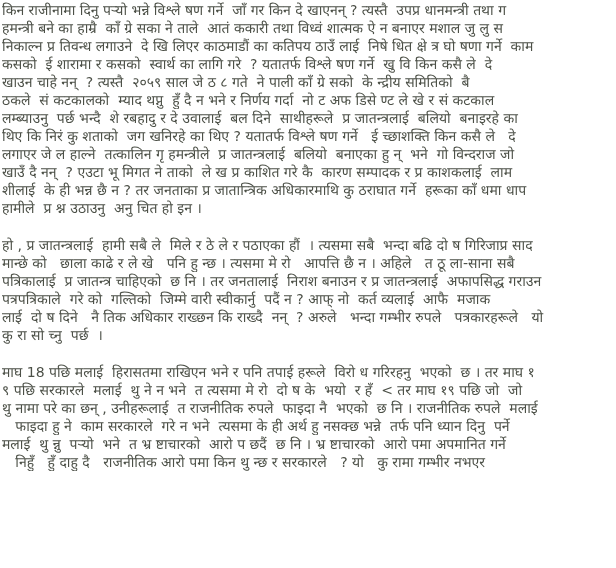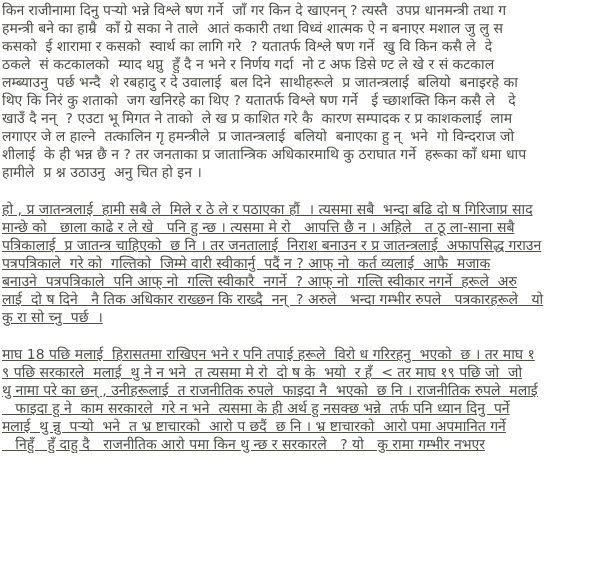--- a/index.html
+++ b/index.html
@@ -19,52 +19,52 @@
     color: #4c5047;
     padding: 1px 12px 0 2px;
     box-sizing: border-box;
     width: 616px;
   }
   .para {
     margin: 0;
   }
   .para + .para {
     margin-top: 19px;
-    text-decoration: underline;
   }
   .line {
     height: 18px;
     white-space: pre;
     overflow: hidden;
   }
 </style>
 </head>
 <body>
 
 <div class="doc">
 
   <div class="para">
     <div class="line">किन राजीनामा दिनु पऱ्यो भन्ने विश्ले षण गर्ने  जाँ गर किन दे खाएनन् ? त्यस्तै  उपप्र धानमन्त्री तथा ग</div>
     <div class="line">हमन्त्री बने का हाम्रै  काँ ग्रे सका ने ताले  आतं ककारी तथा विध्वं शात्मक ऐ न बनाएर मशाल जु लु स</div>
+    <div class="line">निकाल्न प्र तिवन्ध लगाउने  दे खि लिएर काठमाडौं का कतिपय ठाउँ लाई  निषे धित क्षे त्र घो षणा गर्ने  काम</div>
     <div class="line">कसको  ई शारामा र कसको  स्वार्थ का लागि गरे  ? यतातर्फ विश्ले षण गर्ने  खु वि किन कसै ले  दे</div>
+    <div class="line">खाउन चाहे नन्  ? त्यस्तै  २०५९ साल जे ठ ८ गते  ने पाली काँ ग्रे सको  के न्द्रीय समितिको  बै</div>
     <div class="line">ठकले  सं कटकालको  म्याद थप्नु  हुँ दै न भने र निर्णय गर्दा  नो ट अफ डिसे ण्ट ले खे र सं कटकाल</div>
     <div class="line">लम्ब्याउनु  पर्छ भन्दै  शे रबहादु र दे उवालाई  बल दिने  साथीहरूले  प्र जातन्त्रलाई  बलियो  बनाइरहे का</div>
     <div class="line">थिए कि निरं कु शताको  जग खनिरहे का थिए ? यतातर्फ विश्ले षण गर्ने   ई च्छाशक्ति किन कसै ले   दे</div>
+    <div class="line">लगाएर जे ल हाल्ने  तत्कालिन गृ हमन्त्रीले  प्र जातन्त्रलाई  बलियो  बनाएका हु न्  भने  गो विन्दराज जो</div>
     <div class="line">खाउँ दै नन्  ? एउटा भू मिगत ने ताको  ले ख प्र काशित गरे कै  कारण सम्पादक र प्र काशकलाई  लाम</div>
-    <div class="line">लगाएर जे ल हाल्ने  तत्कालिन गृ हमन्त्रीले  प्र जातन्त्रलाई  बलियो  बनाएका हु न्  भने  गो विन्दराज जो</div>
     <div class="line">शीलाई  के ही भन्न छै न ? तर जनताका प्र जातान्त्रिक अधिकारमाथि कु ठराघात गर्ने  हरूका काँ धमा धाप</div>
     <div class="line">हामीले  प्र श्न उठाउनु  अनु चित हो इन ।</div>
   </div>
 
   <div class="para">
     <div class="line">हो , प्र जातन्त्रलाई  हामी सबै ले  मिले र ठे ले र पठाएका हौं  । त्यसमा सबै  भन्दा बढि दो ष गिरिजाप्र साद</div>
     <div class="line">मान्छे को   छाला काढे र ले खे   पनि हु न्छ । त्यसमा मे रो   आपत्ति छै न । अहिले   त ठू ला-साना सबै</div>
     <div class="line">पत्रिकालाई  प्र जातन्त्र चाहिएको  छ नि । तर जनतालाई  निराश बनाउन र प्र जातन्त्रलाई  अफापसिद्ध गराउन</div>
     <div class="line">पत्रपत्रिकाले  गरे को  गल्तिको  जिम्मे वारी स्वीकार्नु  पदैं न ? आफ् नो  कर्त व्यलाई  आफै  मजाक</div>
-    <div class="line">बनाउने  पत्रपत्रिकाले  पनि आफ् नो  गल्ति स्वीकारै  नगर्ने  ? आफ् नो  गल्ति स्वीकार नगर्ने  हरूले  अरु</div>
     <div class="line">लाई  दो ष दिने   नै तिक अधिकार राख्छन कि राख्दै  नन्  ? अरुले   भन्दा गम्भीर रुपले   पत्रकारहरूले   यो</div>
     <div class="line">कु रा सो च्नु  पर्छ  ।</div>
   </div>
 
   <div class="para">
     <div class="line">माघ 18 पछि मलाई  हिरासतमा राखिएन भने र पनि तपाई हरूले  विरो ध गरिरहनु  भएको  छ । तर माघ १</div>
     <div class="line">९ पछि सरकारले  मलाई  थु ने न भने  त त्यसमा मे रो  दो ष के  भयो  र हँ  &lt; तर माघ १९ पछि जो  जो</div>
     <div class="line">थु नामा परे का छन् , उनीहरूलाई  त राजनीतिक रुपले  फाइदा नै  भएको  छ नि । राजनीतिक रुपले  मलाई</div>
     <div class="line">   फाइदा हु ने  काम सरकारले  गरे न भने  त्यसमा के ही अर्थ हु नसक्छ भन्ने  तर्फ पनि ध्यान दिनु  पर्ने</div>
     <div class="line">मलाई  थु न्नु  पऱ्यो  भने  त भ्र ष्टाचारको  आरो प छदैं  छ नि । भ्र ष्टाचारको  आरो पमा अपमानित गर्ने</div>

